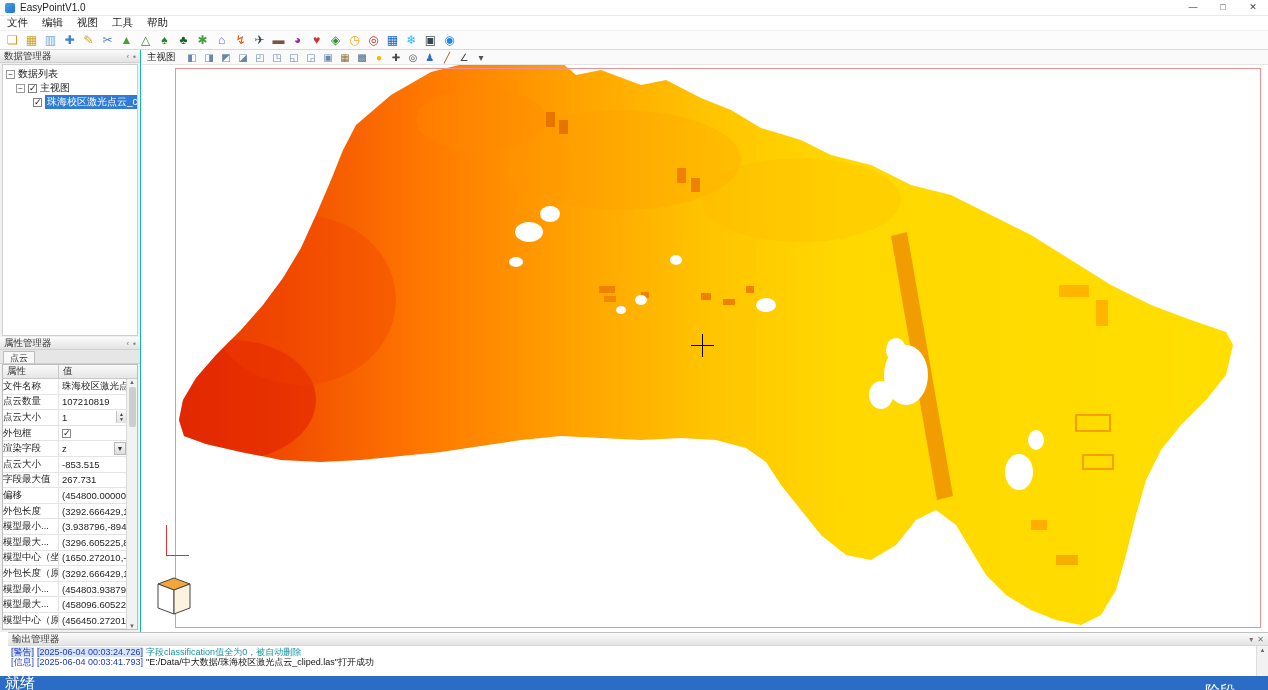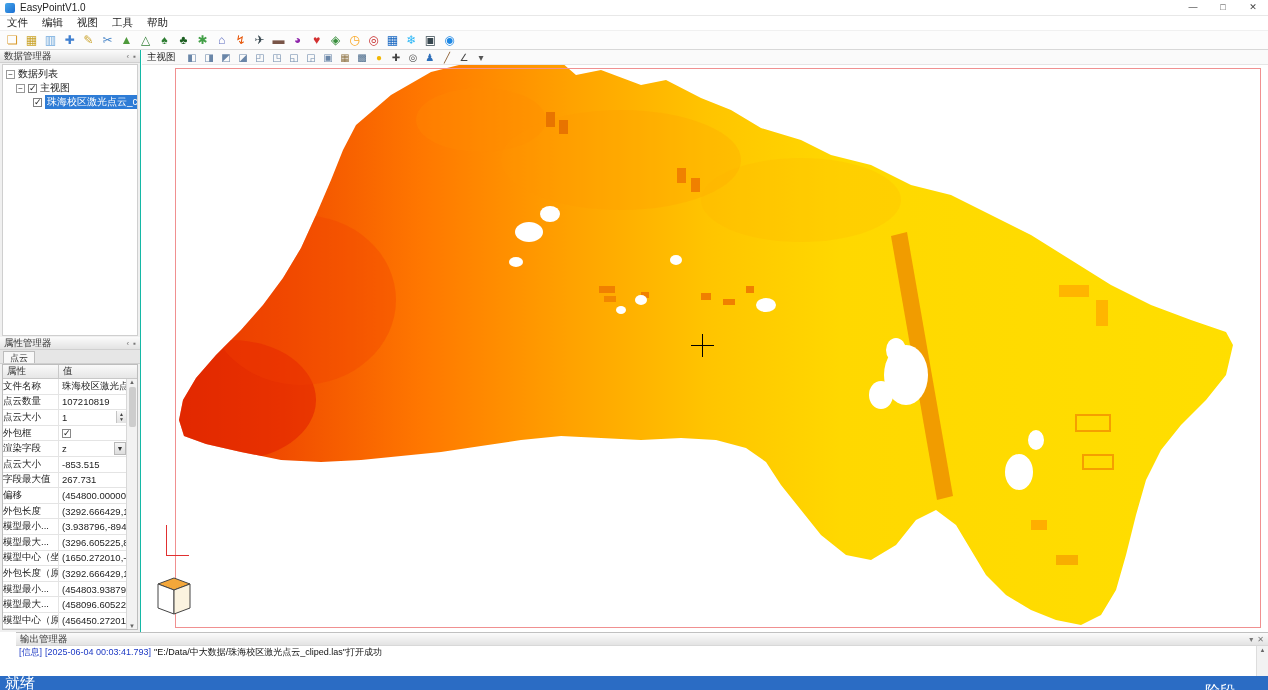--- a/index.html
+++ b/index.html
@@ -65,21 +65,21 @@
   .vp-canvas{position:absolute;left:0;top:15px;right:0;bottom:0;background:#fff;overflow:hidden;}
   .bbox{position:absolute;left:33px;top:3px;width:1086px;height:560px;border:1px solid #f09090;}
   .pc-svg{position:absolute;left:0;top:0;}
   .ch-h{position:absolute;left:549px;top:280px;width:23px;height:1px;background:#000;}
   .ch-v{position:absolute;left:560px;top:269px;width:1px;height:23px;background:#000;}
   .axis-v{position:absolute;left:24px;top:460px;width:1px;height:31px;background:#e03030;}
   .axis-h{position:absolute;left:24px;top:490px;width:23px;height:1px;background:#e03030;}
   .navcube{position:absolute;left:8px;top:505px;}
 
   
-  .output{position:absolute;left:16px;right:0;top:632px;height:56px;background:#fff;border-top:1px solid #c0c0c0;}
+  .output{position:absolute;left:8px;right:0;top:632px;height:56px;background:#fff;border-top:1px solid #c0c0c0;}
   .output-header{border-bottom:1px solid #d8d8d8;}
   .log-area{position:absolute;left:0;right:12px;top:13px;bottom:0;font-size:9px;padding:1px 0 0 3px;overflow:hidden;}
   .logline{height:10px;line-height:10px;white-space:nowrap;}
   .ltag,.ltime{color:#1d39c4;margin-right:3px;}
   .logline[data-type="warn"] .ltag,.logline[data-type="warn"] .ltime{background:#d8e5f8;}
   .logline[data-type="warn"] .lmsg{color:#16939c;}
   .logline[data-type="info"] .lmsg{color:#111;}
   .log-scroll{position:absolute;right:0;top:13px;bottom:0;width:12px;background:#f2f2f2;border-left:1px solid #ddd;display:flex;flex-direction:column;align-items:center;font-size:6px;color:#666;justify-content:space-between;padding:1px 0;}
 
   
@@ -558,20 +558,23 @@
 <div class="output">
   <div class="panel-header output-header">
     <span>输出管理器</span>
     <span class="ph-icons">
       <span>▾</span>
       <span>✕</span>
     </span>
   </div>
   <div class="log-area">
 
+      <div class="logline" data-type="warn">
+        <span class="ltag">[警告]</span><span class="ltime">[2025-06-04 00:03:24.726]</span><span class="lmsg">字段classification值全为0，被自动删除</span>
+      </div>
 
 
       <div class="logline" data-type="info">
         <span class="ltag">[信息]</span><span class="ltime">[2025-06-04 00:03:41.793]</span><span class="lmsg">"E:/Data/中大数据/珠海校区激光点云_cliped.las"打开成功</span>
       </div>
     </div>
   <div class="log-scroll">
     <span>▲</span>
     <span>▼</span>
   </div>

